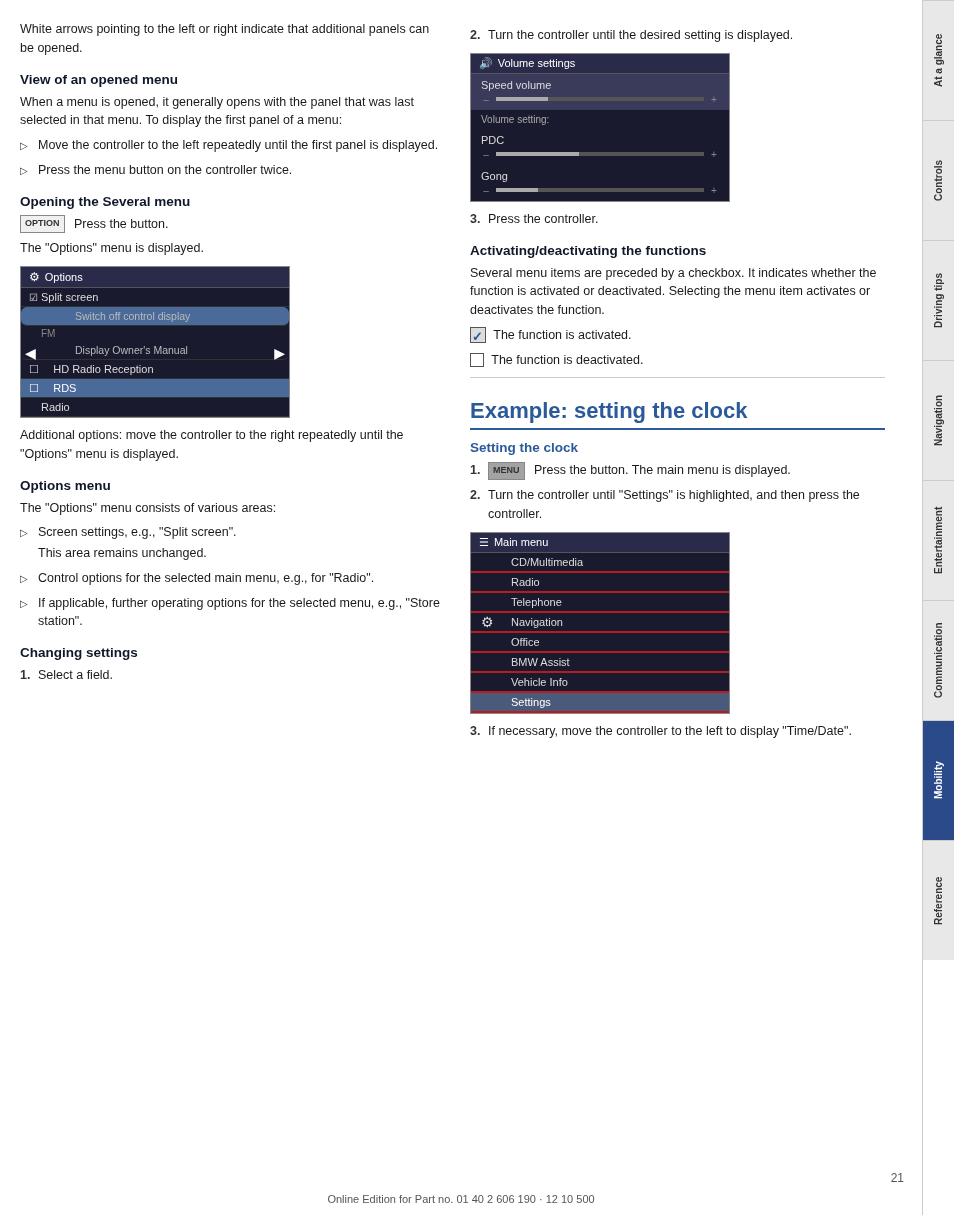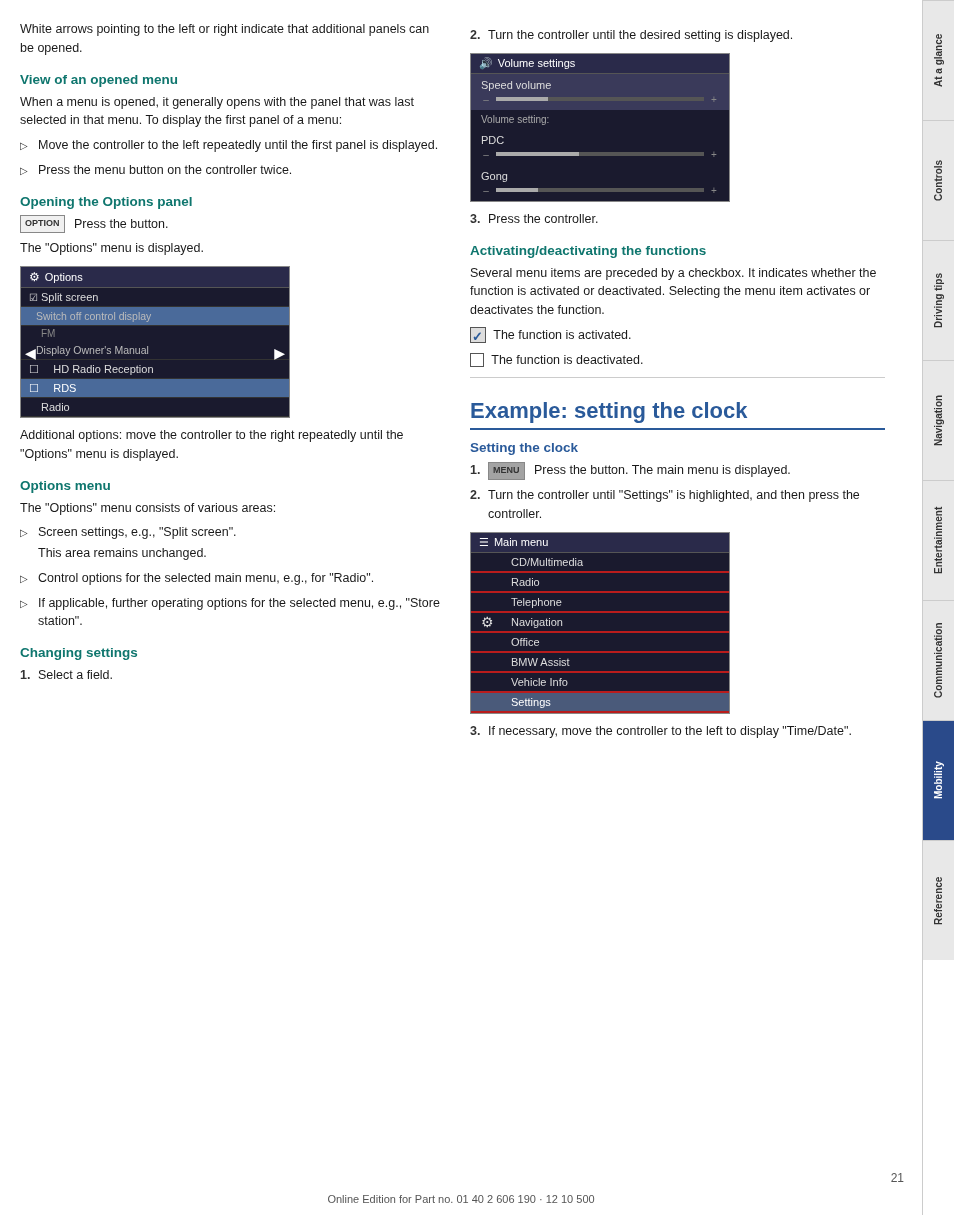--- a/index.html
+++ b/index.html
@@ -70,21 +70,21 @@
       flex-shrink: 0;
     }
 
     .right-col {
       flex: 1;
       padding-left: 10px;
     }
 
     
     .section-heading {
-      color: #0f766e;
+      color: #0f172a;
       font-size: 13.5px;
       font-weight: bold;
       margin-bottom: 6px;
       margin-top: 14px;
     }
 
     .large-heading {
       color: #2a5a9a;
       font-size: 22px;
       font-weight: bold;
@@ -216,23 +216,24 @@
       color: #ddd;
       position: relative;
     }
 
     .screenshot .menu-item.highlighted {
       background: #4a6a9a;
       color: #fff;
     }
 
     .screenshot .menu-item.sub-item {
-      padding-left: 15px;
+      padding-left: 54px;
       font-size: 10.5px;
       color: #bbb;
+      border-radius: 6px;
     }
 
     .screenshot .section-label {
       padding: 2px 20px;
       font-size: 10px;
       color: #888;
     }
 
     .screenshot .menu-item .check-icon {
       position: absolute;
@@ -429,21 +430,21 @@
     <div class="left-col">
       <p class="intro-text">White arrows pointing to the left or right indicate that additional panels can be opened.</p>
 
       <div class="section-heading">View of an opened menu</div>
       <p>When a menu is opened, it generally opens with the panel that was last selected in that menu. To display the first panel of a menu:</p>
       <ul class="bullet-list">
         <li>Move the controller to the left repeatedly until the first panel is displayed.</li>
         <li>Press the menu button on the controller twice.</li>
       </ul>
 
-      <div class="section-heading">Opening the Options panel</div>
+      <div class="section-heading">Opening the Several menu</div>
       <p>
         <span class="option-btn-icon">OPTION</span>
         <span>Press the button.</span>
       </p>
       <p>The "Options" menu is displayed.</p>
 
       <div class="screenshot screenshot-relative">
         <div class="title-bar">
           <span class="icon">⚙</span>
           <span>Options</span>

